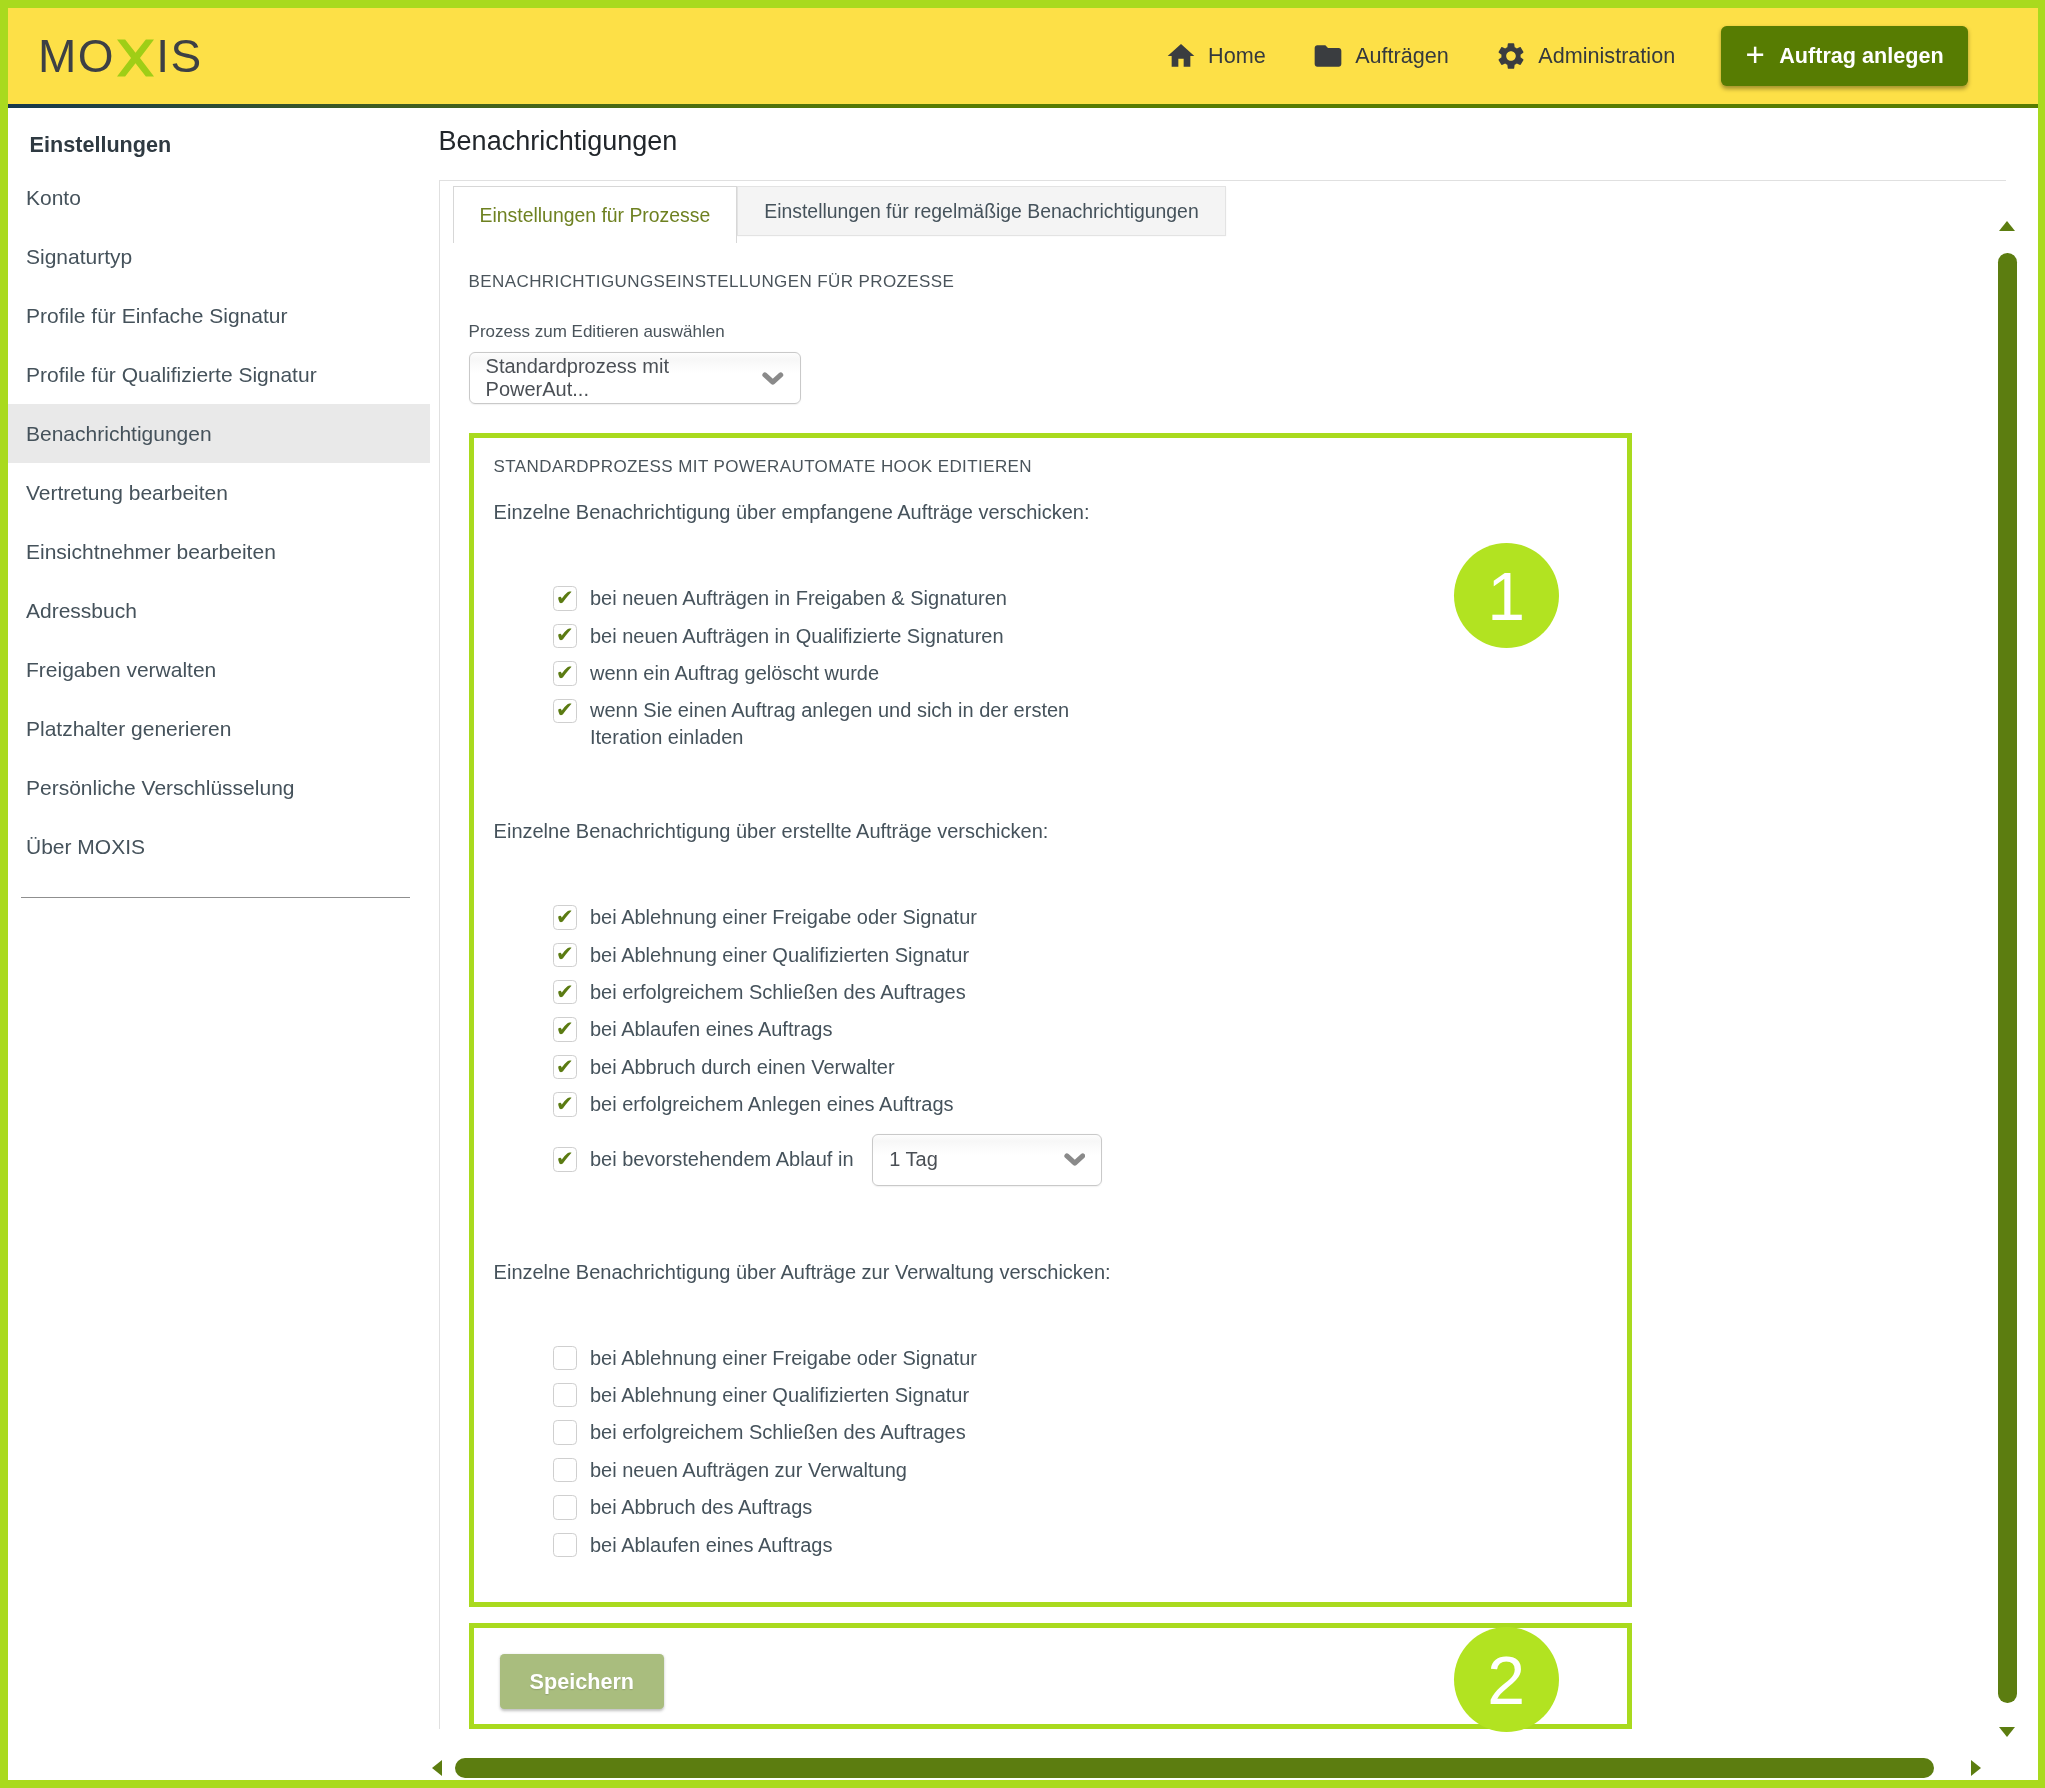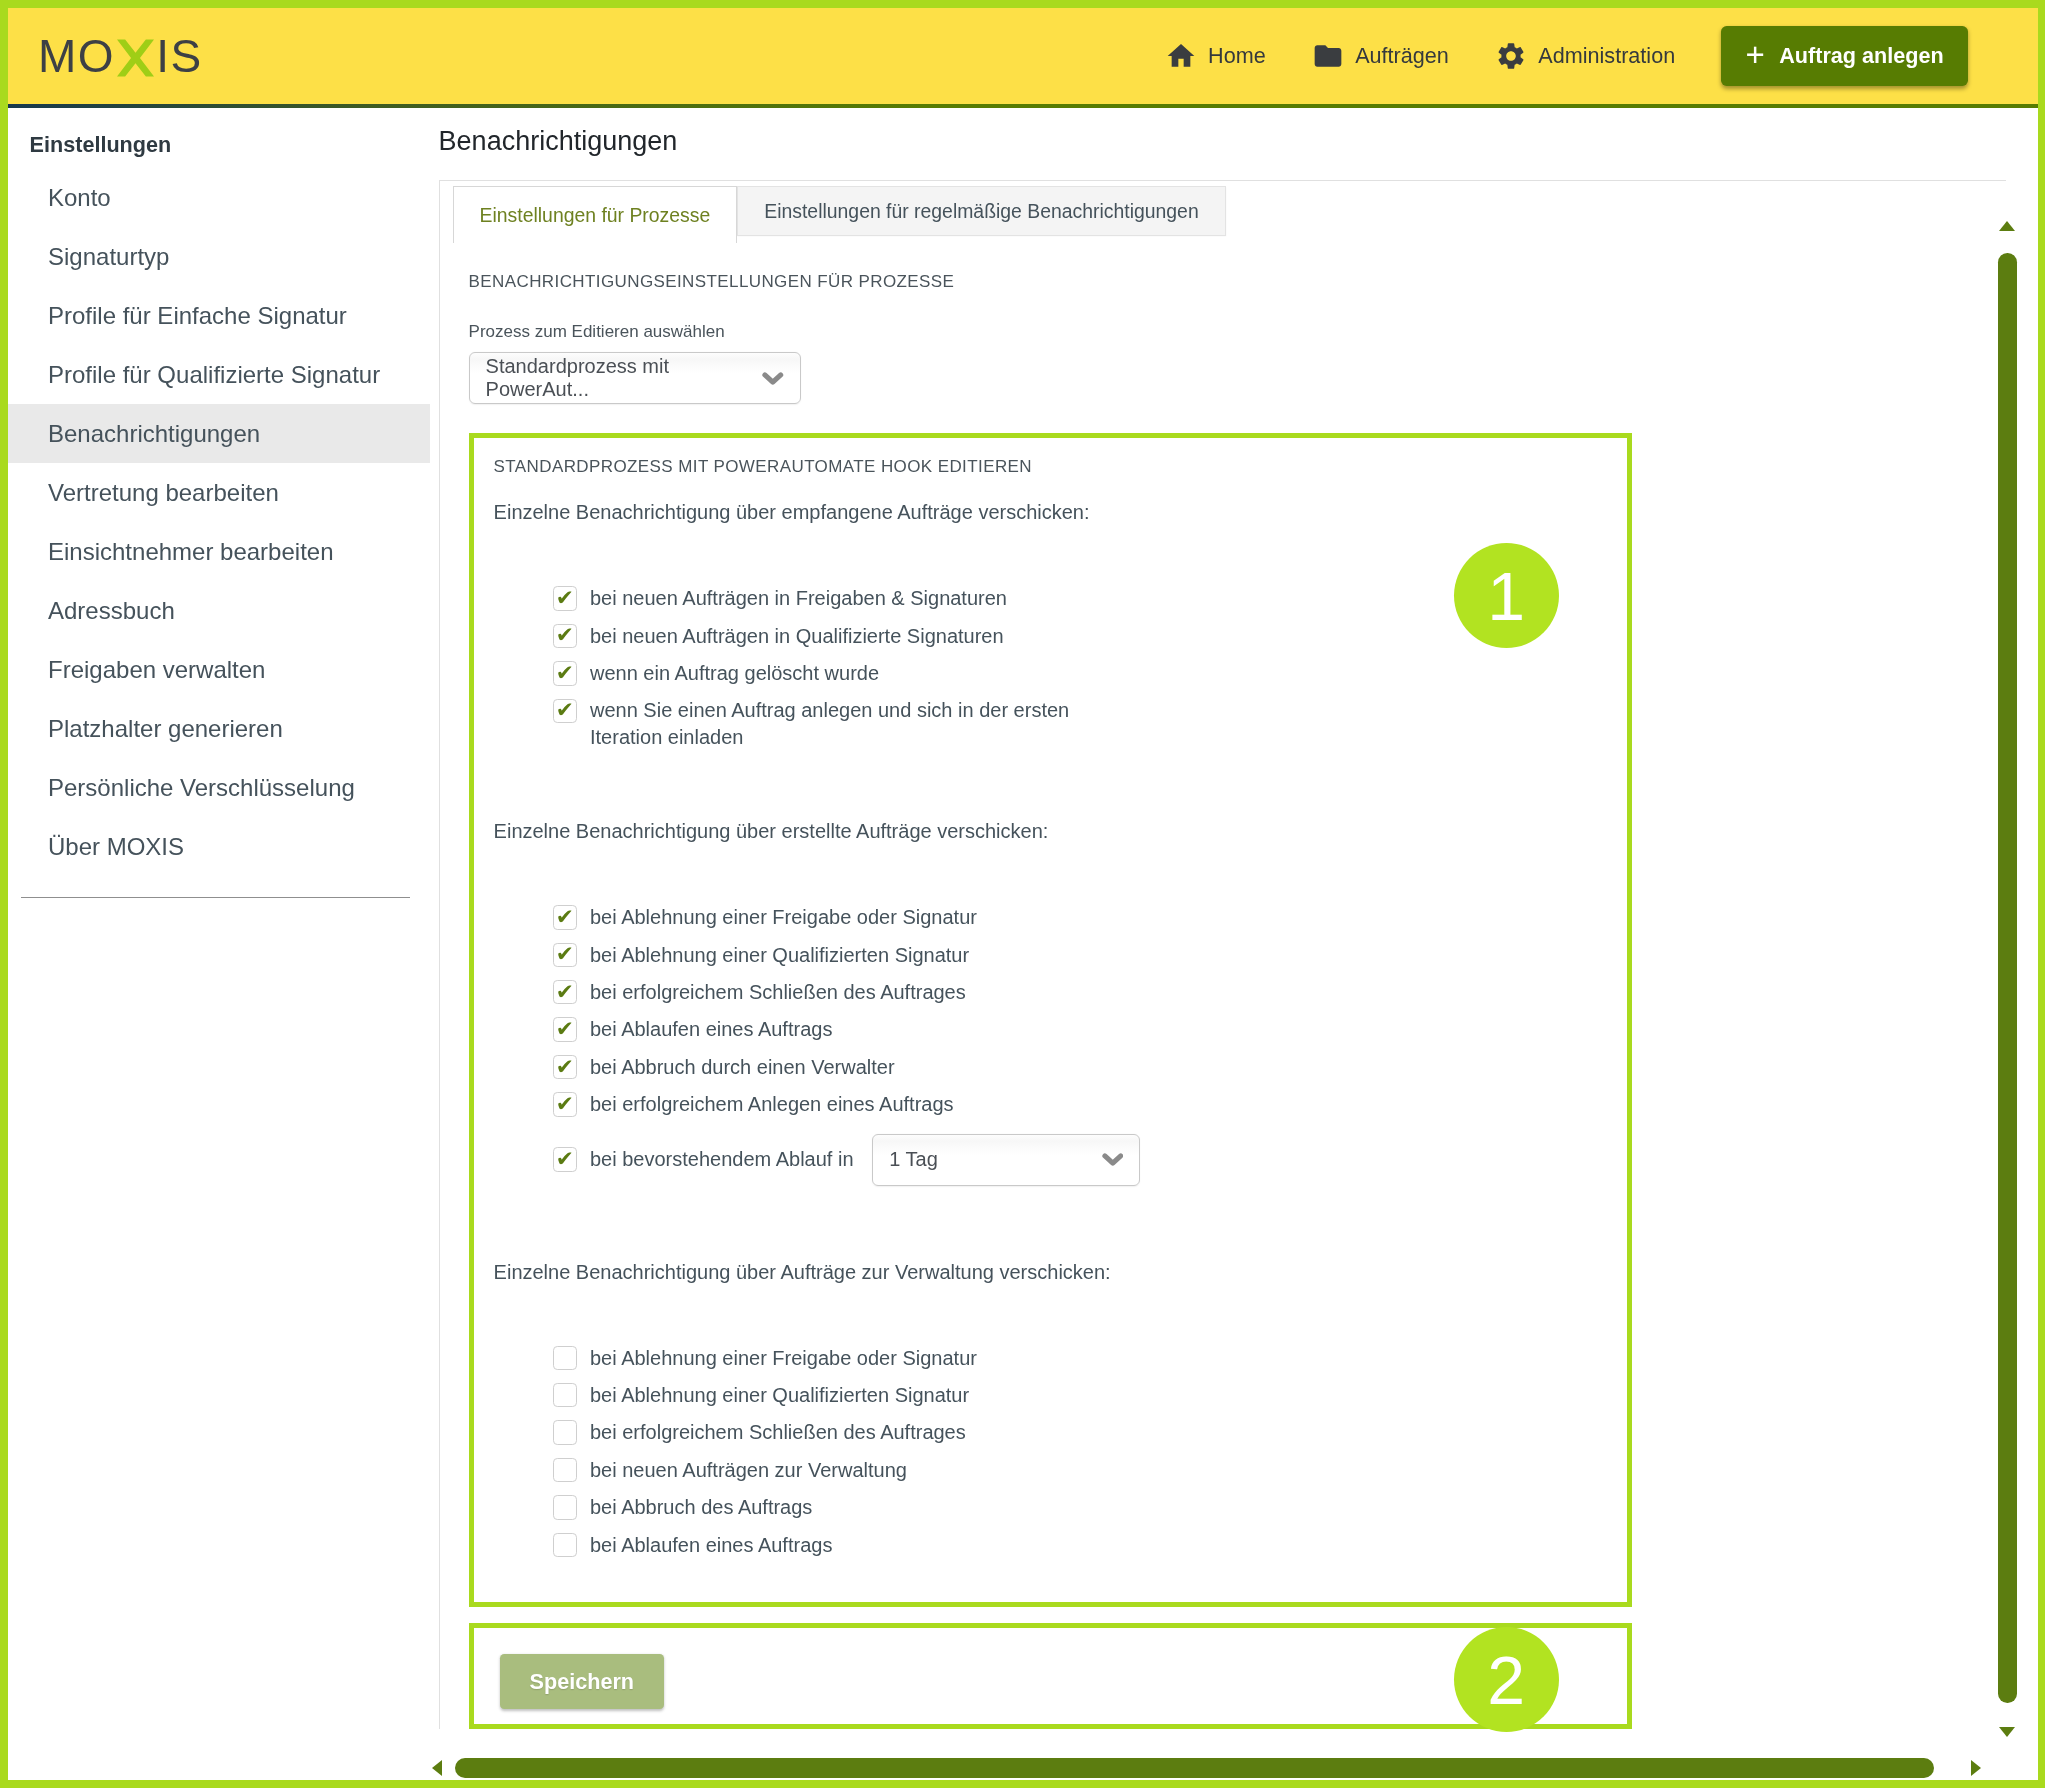--- a/index.html
+++ b/index.html
@@ -28,21 +28,21 @@
     padding:0 24.4px; height:60px; border-radius:5.7px;
     box-shadow:0 2.2px 4.3px rgba(0,0,0,0.35); cursor:pointer;
   }
   .plus-glyph { font-size:33px; font-weight:400; line-height:1; margin-top:-2.9px; }
   .header-line { height:3.6px; background:linear-gradient(to right,#16384d 0%,#3e5c22 18%,#577c02 45%,#577c02 100%); }
 
   
   .body-row { display:flex; align-items:flex-start; }
   .sidebar { width:422px; flex:none; padding-top:17px; }
   .sidebar-title { font-size:21.6px; font-weight:bold; color:#2f3a42; margin:7.2px 0 10px 21.6px; }
-  .side-item { font-size:24px; color:#45525b; height:59px; line-height:59px; padding-left:40px; cursor:pointer; }
+  .side-item { font-size:21px; color:#45525b; height:59px; line-height:59px; padding-left:18px; cursor:pointer; }
   .side-item.selected { background:#e9e9e9; }
   .side-divider { border-top:1.4px solid #8f8f8f; margin:21.6px 0 0 13px; width:389px; }
 
   .main { flex:1; position:relative; padding-top:18.7px; }
   .page-title { font-size:27px; font-weight:400; color:#21262b; margin-left:8.6px; }
 
   .panel { margin:23px 32px 0 8.6px; border-top:0.7px solid #e0e0e0; border-left:0.7px solid #e0e0e0; min-height:1466px; }
   .tabs { display:flex; align-items:flex-start; margin:5px 0 0 13px; }
   .tab { font-size:19.4px; display:flex; align-items:center; padding:0 26px; cursor:pointer; white-space:nowrap; }
   .tab.active { height:57px; background:#fff; border:0.7px solid #d7d7d7; border-bottom:none; color:#6e8121; position:relative; z-index:2; }
@@ -72,21 +72,21 @@
   .check-row { display:flex; align-items:flex-start; margin-bottom:13px; }
   .checkbox {
     width:24.4px; height:24.4px; flex:none; border:1.4px solid #cfcfcf; border-radius:4.3px;
     background:#fff; display:flex; align-items:center; justify-content:center; cursor:pointer;
   }
   .checkbox .mark { display:none; color:#5b7b12; font-size:21.6px; line-height:21.6px; margin-top:-1.4px; }
   .checkbox.on .mark { display:block; }
   .check-label { font-size:20px; line-height:24.4px; color:#45525b; margin-left:13px; }
   .wrap-2 { max-width:553px; line-height:27px; margin-top:-1.4px; }
   .expiry-row { display:flex; align-items:center; margin-top:17px; }
-  .select-small { margin:0 0 0 18.7px; width:268px; height:52px; }
+  .select-small { margin:0 0 0 18.7px; width:230px; height:52px; }
 
   .box-2 { margin-top:16px; height:106px; }
   .save-btn {
     position:absolute; left:26px; top:26px;
     background:#a9bd7e; color:#fff; font-size:21.6px; font-weight:bold;
     padding:0 30px; height:55px; border-radius:4.3px; border:none;
     display:flex; align-items:center; cursor:pointer;
     box-shadow:0 1.4px 2.9px rgba(0,0,0,0.25);
     text-shadow:0 0.7px 1.4px rgba(0,0,0,0.15);
   }

